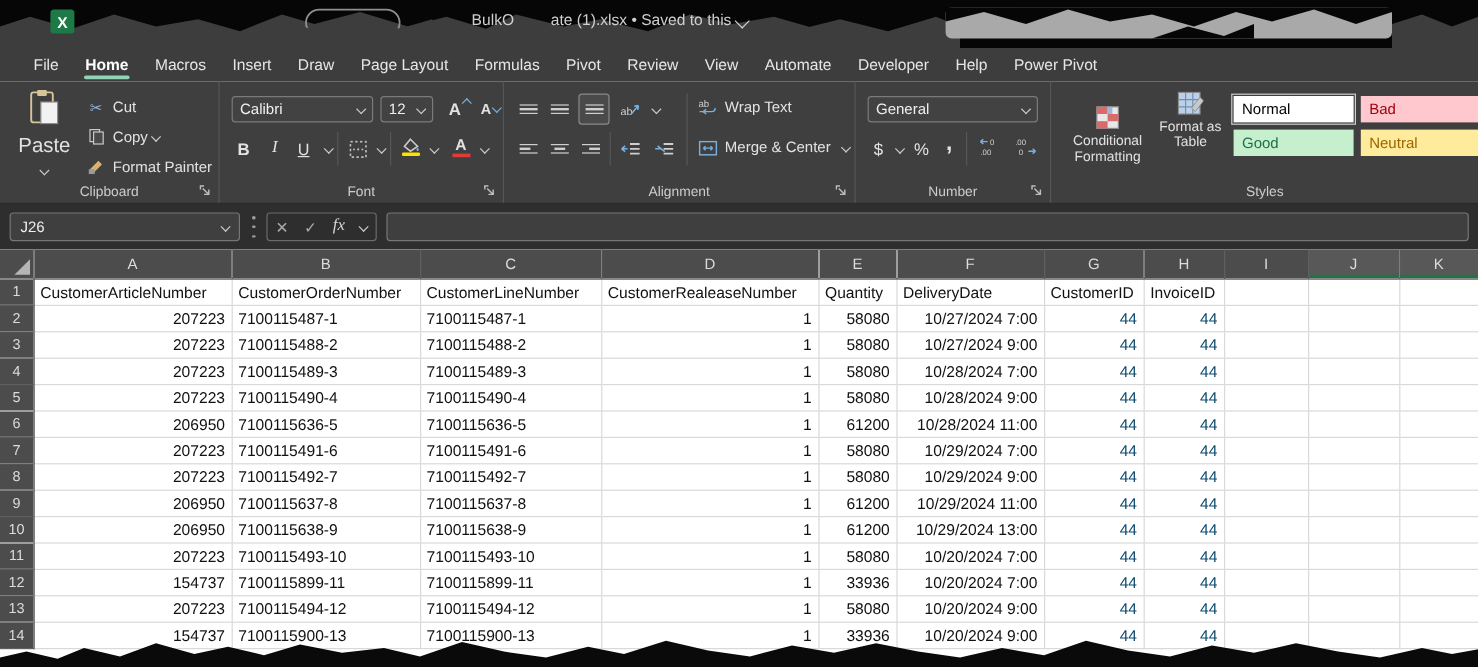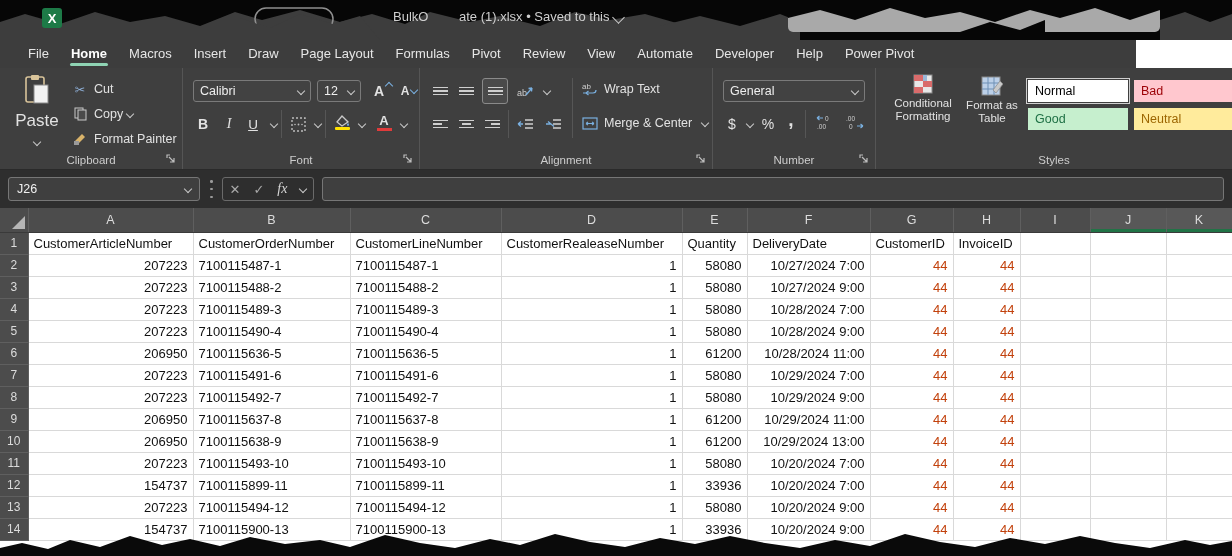--- a/index.html
+++ b/index.html
@@ -10,21 +10,21 @@
   .titlebar{position:absolute;left:0;top:0;width:1232px;height:40px;background:#060606;}
   .titlebar svg{position:absolute;left:0;top:0;}
   .excel-logo{position:absolute;left:42px;top:8px;width:20px;height:20px;background:#1d7a47;
       border-radius:3px;color:#fff;font-weight:bold;font-size:13px;display:flex;align-items:center;justify-content:center;}
   .doc-title{position:absolute;top:9px;font-size:13px;color:#cfcfcf;white-space:nowrap;}
   .t-frag1{left:378px;margin-left:15px;} .t-frag2{left:459px;}
   .title-chev{position:absolute;left:614px;top:13px;width:8px;height:8px;border-right:1.6px solid #cfcfcf;
       border-bottom:1.6px solid #cfcfcf;transform:rotate(45deg);}
 
   
-  .menubar{position:absolute;left:0;top:40px;width:1136px;height:28px;background:#3d3d3d;
+  .menubar{position:absolute;left:0;top:40px;width:1232px;height:28px;background:#3d3d3d;
       display:flex;align-items:center;padding-left:18px;box-sizing:border-box;}
   .tab{color:#e6e6e6;font-size:13px;padding:5px 10px 6px 10px;margin-right:2px;position:relative;cursor:default;}
   .tab.active{color:#fff;font-weight:bold;}
   .tab.active::after{content:"";position:absolute;left:9px;right:9px;bottom:1px;height:3px;
       border-radius:2px;background:#8fd4b4;}
 
   
   .ribbon{position:absolute;left:0;top:68px;width:1232px;height:102px;background:#3f3f3f;
       border-bottom:1px solid #2a2a2a;box-sizing:border-box;}
   .rgroup{position:absolute;top:0;height:101px;border-right:1px solid #555;box-sizing:border-box;}
@@ -88,21 +88,21 @@
   table.grid th,table.grid td{padding:0 5px;overflow:hidden;white-space:nowrap;box-sizing:border-box;}
   th.colhdr{height:24px;background:#4c4c4c;color:#dcdcdc;font-weight:normal;font-size:12.5px;
       border-right:1px solid #5f5f5f;border-bottom:1px solid #3a3a3a;}
   th.colhdr.selcol{background:#585858;box-shadow:inset 0 -3px 0 #217346;}
   th.corner{background:#4c4c4c;border-right:1px solid #5f5f5f;border-bottom:1px solid #3a3a3a;position:relative;}
   .seltri{position:absolute;right:3px;bottom:3px;width:0;height:0;border-left:13px solid transparent;
       border-bottom:13px solid #b5b5b5;}
   th.rowhdr{height:22px;background:#4c4c4c;color:#dcdcdc;font-weight:normal;font-size:12px;
       border-right:1px solid #5f5f5f;border-bottom:1px solid #5f5f5f;text-align:center;}
   td.cell{height:22px;background:#fff;color:#111;border-right:1px solid #d9d9d9;border-bottom:1px solid #d9d9d9;}
-  td.cell.muted{color:#c2410c;}
+  td.cell.muted{color:#0c4a6e;}
 
   
   .torn{position:absolute;left:0;pointer-events:none;}
 </style>
 </head>
 <body>
 
 <div class="titlebar">
   <svg width="1232" height="40">
     <polygon fill="#3d3d3d" points="0,40 0,22 25,14 60,24 95,12 130,22 165,16 200,26 235,12 262,20 300,10 340,22 372,14 405,24 430,12 470,22 500,16 540,26 575,12 610,20 645,14 680,24 700,40"></polygon>
@@ -362,21 +362,21 @@
     </div>
     <div class="gfoot">Number</div>
     <div class="launcher">
       <svg width="11" height="11">
           <path d="M1,4 V1 H4 M3,3 L8,8 M8,4 V8 H4" stroke="#bdbdbd" stroke-width="1.2" fill="none"></path>
         </svg>
     </div>
   </div>
 
   <div class="rgroup" style="left:876px;width:356px;border-right:none;">
-    <div class="bigbtn" style="left:14px;top:6px;width:66px;">
+    <div class="bigbtn" style="left:14px;top:20px;width:66px;">
       <svg width="20" height="20">
         <rect x="1" y="1" width="18" height="18" fill="#e8e8e8" stroke="#8a8a8a"></rect>
         <rect x="1" y="1" width="9" height="6" fill="#d96b6b"></rect>
           <rect x="10" y="7" width="9" height="6" fill="#d96b6b"></rect>
         <rect x="1" y="13" width="9" height="6" fill="#d96b6b"></rect>
           <rect x="10" y="1" width="4" height="6" fill="#9ab8d8"></rect>
       </svg>
       <div style="white-space:pre-line;">Conditional
 Formatting</div>
     </div>

